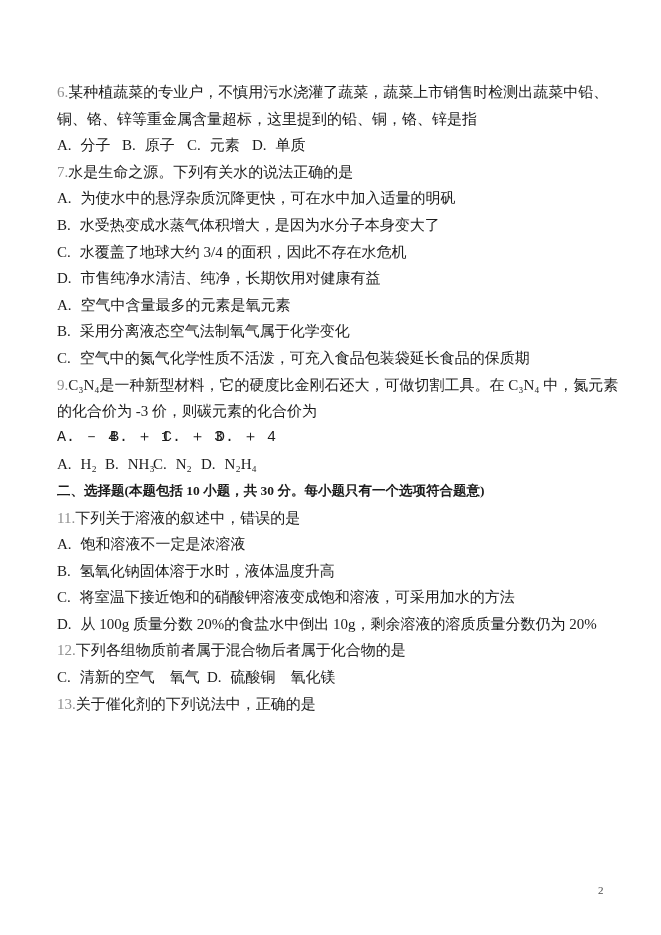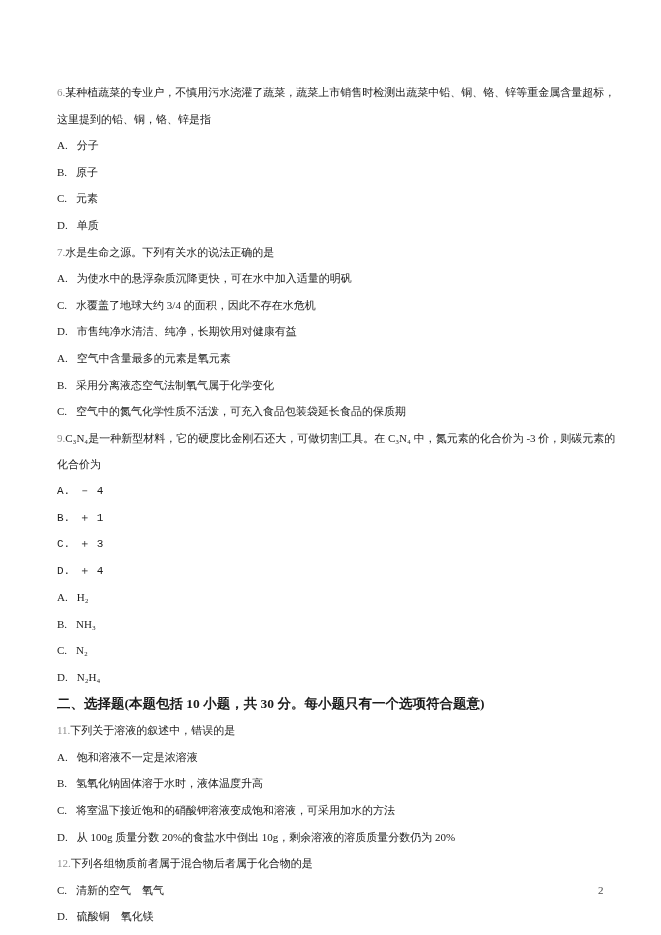--- a/index.html
+++ b/index.html
@@ -16,35 +16,34 @@
     font-family: "Liberation Serif", serif;
   }
   .content {
     position: absolute;
     left: 57px;
     top: 79px;
     width: 563px;
   }
   .content p {
     margin: 0;
-    font-size: 11px;
+    font-size: 15px;
     line-height: 26.6px;
     color: #1b1b1b;
     word-break: break-all;
   }
   .qnum {
     color: #8f8f8f;
   }
   .olabel {
     margin-right: 9px;
   }
   .opt .olabel { display: inline-block; }
   .optrow {
     display: flex;
-    flex-direction: column;
   }
   .oi { flex: none; white-space: nowrap; }
   .row-q6 .oi { width: 65px; }
   .row-q9 .oi { width: 53px; font-family: Liberation Mono, monospace; }
   .row-q10 .oi { width: 48px; }
   .row-q12a .oi-first { width: 160px; }
   .row-q12b .oi-first { width: 150px; }
   .section-header {
     font-weight: bold;
     color: #000000;
@@ -68,20 +67,21 @@
     <p><span class="qnum">6.</span><span>某种植蔬菜的专业户，不慎用污水浇灌了蔬菜，蔬菜上市销售时检测出蔬菜中铅、铜、铬、锌等重金属含量超标，这里提到的铅、铜，铬、锌是指</span></p>
     <p class="optrow row-q6">
       <span class="oi"><span class="olabel">A.</span><span>分子</span></span>
       <span class="oi"><span class="olabel">B.</span><span>原子</span></span>
       <span class="oi"><span class="olabel">C.</span><span>元素</span></span>
       <span class="oi"><span class="olabel">D.</span><span>单质</span></span>
     </p>
 
     <p><span class="qnum">7.</span><span>水是生命之源。下列有关水的说法正确的是</span></p>
     <p class="opt"><span class="olabel">A.</span><span>为使水中的悬浮杂质沉降更快，可在水中加入适量的明矾</span></p>
+    <p class="opt"><span class="olabel">B.</span><span>水受热变成水蒸气体积增大，是因为水分子本身变大了</span></p>
     <p class="opt"><span class="olabel">C.</span><span>水覆盖了地球大约 3/4 的面积，因此不存在水危机</span></p>
     <p class="opt"><span class="olabel">D.</span><span>市售纯净水清洁、纯净，长期饮用对健康有益</span></p>
 
     <p class="opt"><span class="olabel">A.</span><span>空气中含量最多的元素是氧元素</span></p>
     <p class="opt"><span class="olabel">B.</span><span>采用分离液态空气法制氧气属于化学变化</span></p>
     <p class="opt"><span class="olabel">C.</span><span>空气中的氮气化学性质不活泼，可充入食品包装袋延长食品的保质期</span></p>
 
     <p><span class="qnum">9.</span><span>C₃N₄是一种新型材料，它的硬度比金刚石还大，可做切割工具。在 C₃N₄ 中，氮元素的化合价为 -3 价，则碳元素的化合价为</span></p>
     <p class="optrow row-q9">
       <span class="oi"><span class="olabel">A.</span><span>－ 4</span></span>

